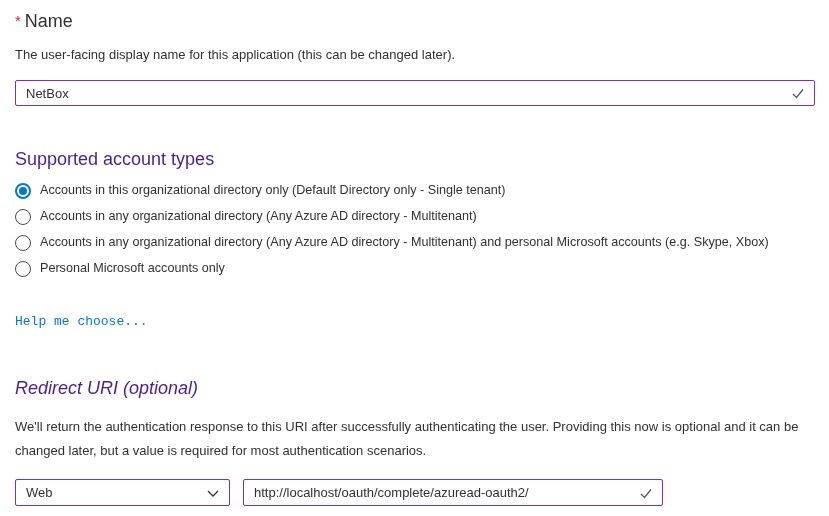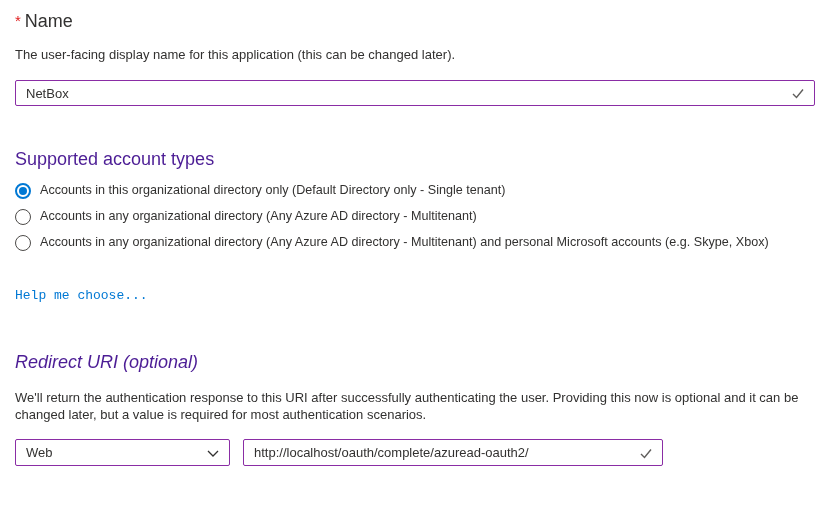--- a/index.html
+++ b/index.html
@@ -101,21 +101,21 @@
     text-decoration: none;
     cursor: pointer;
     font-family: Liberation Mono, monospace;
   }
 
   
   .sec3-title { margin-top: 49px; font-style: italic; }
   .para {
     font-size: 13px;
     margin-top: 16px;
-    line-height: 17px;
+    line-height: 24px;
     max-width: 805px;
   }
   .uri-row {
     display: flex;
     margin-top: 16px;
     gap: 13px;
   }
   .select-box {
     position: relative;
     width: 215px;
@@ -167,20 +167,24 @@
       <span class="radio-label">Accounts in this organizational directory only (Default Directory only - Single tenant)</span>
     </div>
     <div class="radio-row">
       <span class="radio-circle"></span>
       <span class="radio-label">Accounts in any organizational directory (Any Azure AD directory - Multitenant)</span>
     </div>
     <div class="radio-row">
       <span class="radio-circle"></span>
       <span class="radio-label">Accounts in any organizational directory (Any Azure AD directory - Multitenant) and personal Microsoft accounts (e.g. Skype, Xbox)</span>
     </div>
+    <div class="radio-row">
+      <span class="radio-circle"></span>
+      <span class="radio-label">Personal Microsoft accounts only</span>
+    </div>
   </div>
 
   <a class="help-link">Help me choose...</a>
 
   
   <div class="section-title sec3-title">Redirect URI (optional)</div>
   <div class="para">We'll return the authentication response to this URI after successfully authenticating the user. Providing this now is optional and it can be changed later, but a value is required for most authentication scenarios.</div>
 
   <div class="uri-row">
     <div class="select-box">

